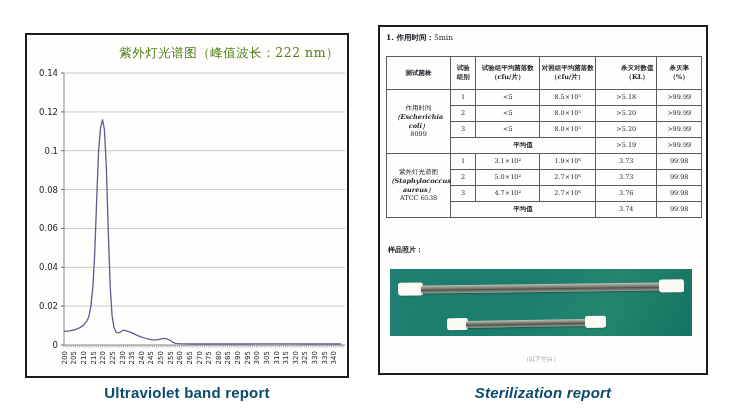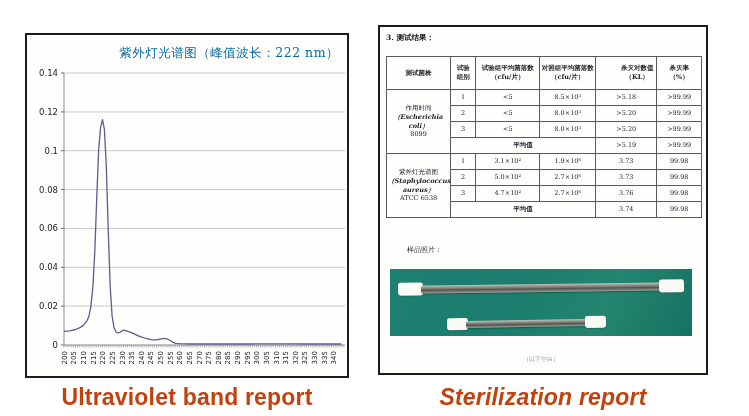--- a/index.html
+++ b/index.html
@@ -5,40 +5,40 @@
   html,body{margin:0;padding:0;}
   body{
     width:749px;height:416px;position:relative;background:#ffffff;
     font-family:"DejaVu Serif","Liberation Serif",serif;overflow:hidden;
   }
   .panel{position:absolute;background:#fffefd;border:2px solid #1c1c1c;box-sizing:border-box;}
   
   #left-panel{left:25px;top:33px;width:324px;height:345px;}
   #chart-title{
     position:absolute;top:10px;left:0;right:8px;text-align:right;
-    font-size:12.5px;color:#0369a1;letter-spacing:.5px;white-space:nowrap;
+    font-size:12.5px;color:#4d7c0f;letter-spacing:.5px;white-space:nowrap;
   }
   #spectrum-svg{position:absolute;left:0;top:0;width:320px;height:341px;}
   
   #right-panel{left:378px;top:25px;width:330px;height:350px;padding:5px 6px;}
   .cond-line{font-size:7.5px;color:#14141f;font-weight:bold;line-height:12px;white-space:nowrap;}
   .cond-line .val{font-weight:normal;color:#26262e;}
   #results-table{
     border-collapse:collapse;width:316px;margin-top:12px;table-layout:fixed;
     font-size:6.5px;color:#1d1d26;
   }
   #results-table th,#results-table td{
     border:0.8px solid #5a5a5a;text-align:center;vertical-align:middle;
     padding:1px 1px;line-height:1.35;
   }
   #results-table th{font-weight:bold;height:30px;}
   #results-table td{height:13px;}
   #results-table .strain .latin{font-style:italic;font-weight:bold;}
   #results-table .avg{font-weight:bold;}
-  #sample-photo-label{position:absolute;left:8px;top:218px;font-size:7px;color:#1a1a24;font-weight:normal;margin-left:19px;}
+  #sample-photo-label{position:absolute;left:8px;top:218px;font-size:7px;color:#1a1a24;font-weight:bold;}
   #sample-photo{
     position:absolute;left:10px;top:242px;width:302px;height:67px;
     background:linear-gradient(115deg,#1d8070 0%,#1a7d6d 40%,#23856f 70%,#157361 100%);
   }
   .tube{position:absolute;display:flex;align-items:center;}
   .tube .cap{background:#fbfaf4;border-radius:2.5px;box-shadow:0 0.5px 1px rgba(0,0,0,.35);}
   .tube .body{
     flex:1;background:linear-gradient(180deg,#c2c2bd 0%,#77776f 45%,#54544e 60%,#9c9c96 100%);
     border-radius:2px;box-shadow:0 1px 1.5px rgba(0,0,0,.3);
   }
@@ -46,21 +46,21 @@
   #tube-long .cap{width:25px;height:13px;}
   #tube-long .body{height:8px;margin:0 -2px;}
   #tube-short{left:57px;top:48px;width:159px;height:12px;transform:rotate(-1deg);}
   #tube-short .cap{width:21px;height:12px;}
   #tube-short .body{height:7px;margin:0 -2px;}
   #blank-note{position:absolute;left:10px;top:328px;width:302px;text-align:center;font-size:6px;color:#9a9aa2;}
   
   .caption{
     position:absolute;top:384px;text-align:center;
     font-family:"Liberation Sans","DejaVu Sans",sans-serif;
-    font-size:23px;font-weight:600;color:#c2410c;letter-spacing:.2px;
+    font-size:15px;font-weight:600;color:#0c4a6e;letter-spacing:.2px;
   }
   #left-caption{left:25px;width:324px;}
   #right-caption{left:378px;width:330px;font-style:italic;}
 </style>
 </head>
 <body>
 
 <div class="panel" id="left-panel">
   <svg id="spectrum-svg" viewBox="0 0 320 341" xmlns="http://www.w3.org/2000/svg">
       <line x1="37" y1="310.0" x2="318" y2="310.0" stroke="#8a8a8a" stroke-width="1"></line>
@@ -263,21 +263,21 @@
       <text transform="translate(290,316) rotate(-90)" text-anchor="end" font-size="7" fill="#222" font-family="DejaVu Sans, sans-serif">330</text>
       <text transform="translate(299.6,316) rotate(-90)" text-anchor="end" font-size="7" fill="#222" font-family="DejaVu Sans, sans-serif">335</text>
       <text transform="translate(309.3,316) rotate(-90)" text-anchor="end" font-size="7" fill="#222" font-family="DejaVu Sans, sans-serif">340</text>
       <polyline points="37.0,296.4 42.8,295.8 48.5,294.5 52.4,292.9 56.2,290.6 60.1,285.7 62.0,280.9 63.9,271.1 65.9,251.7 67.8,216.7 69.7,164.3 71.6,115.7 73.6,92.4 75.5,84.6 77.4,94.3 79.3,131.3 81.3,197.3 83.2,251.7 85.1,280.9 87.0,292.5 89.0,296.8 90.9,298.0 92.8,297.4 94.7,296.0 96.7,295.2 98.6,295.6 102.4,296.8 106.3,298.3 110.1,300.3 114.0,301.8 117.8,303.0 121.7,304.2 125.5,304.9 129.4,304.9 133.2,304.2 137.1,303.4 140.9,304.2 142.9,305.3 144.8,306.5 146.7,307.7 148.6,308.3 152.5,308.6 158.3,308.8 164.0,309.0 171.7,309.0 181.3,309.0 191.0,309.0 200.6,309.0 210.2,309.0 219.8,309.0 229.5,308.8 239.1,308.8 248.7,308.8 258.3,308.8 268.0,308.8 277.6,309.0 287.2,309.0 296.8,309.0 306.5,309.0 314.2,309.0" fill="none" stroke="#5c5c91" stroke-width="1.3" stroke-linejoin="round"></polyline>
     </svg>
   <div id="chart-title">紫外灯光谱图（峰值波长：222 nm）</div>
 </div>
 
 <div class="panel" id="right-panel">
   <div id="conditions">
-      <div class="cond-line">3. 测试结果：<span class="val"></span></div>
+      <div class="cond-line">1. 作用时间：<span class="val">5min</span></div>
     </div>
   <table id="results-table">
       <tbody>
         <tr>
           <th style="width: 22%;">测试菌株</th>
           <th style="width: 8%;">试验<br>组别</th>
           <th style="width: 22%;">试验组平均菌落数<br>（cfu/片）</th>
           <th style="width: 19%;">对照组平均菌落数<br>（cfu/片）</th>
           <th style="width: 14%; padding-left: 23px;">杀灭对数值<br>（KL）</th>
           <th style="width: 15%;">杀灭率<br>（%）</th>

